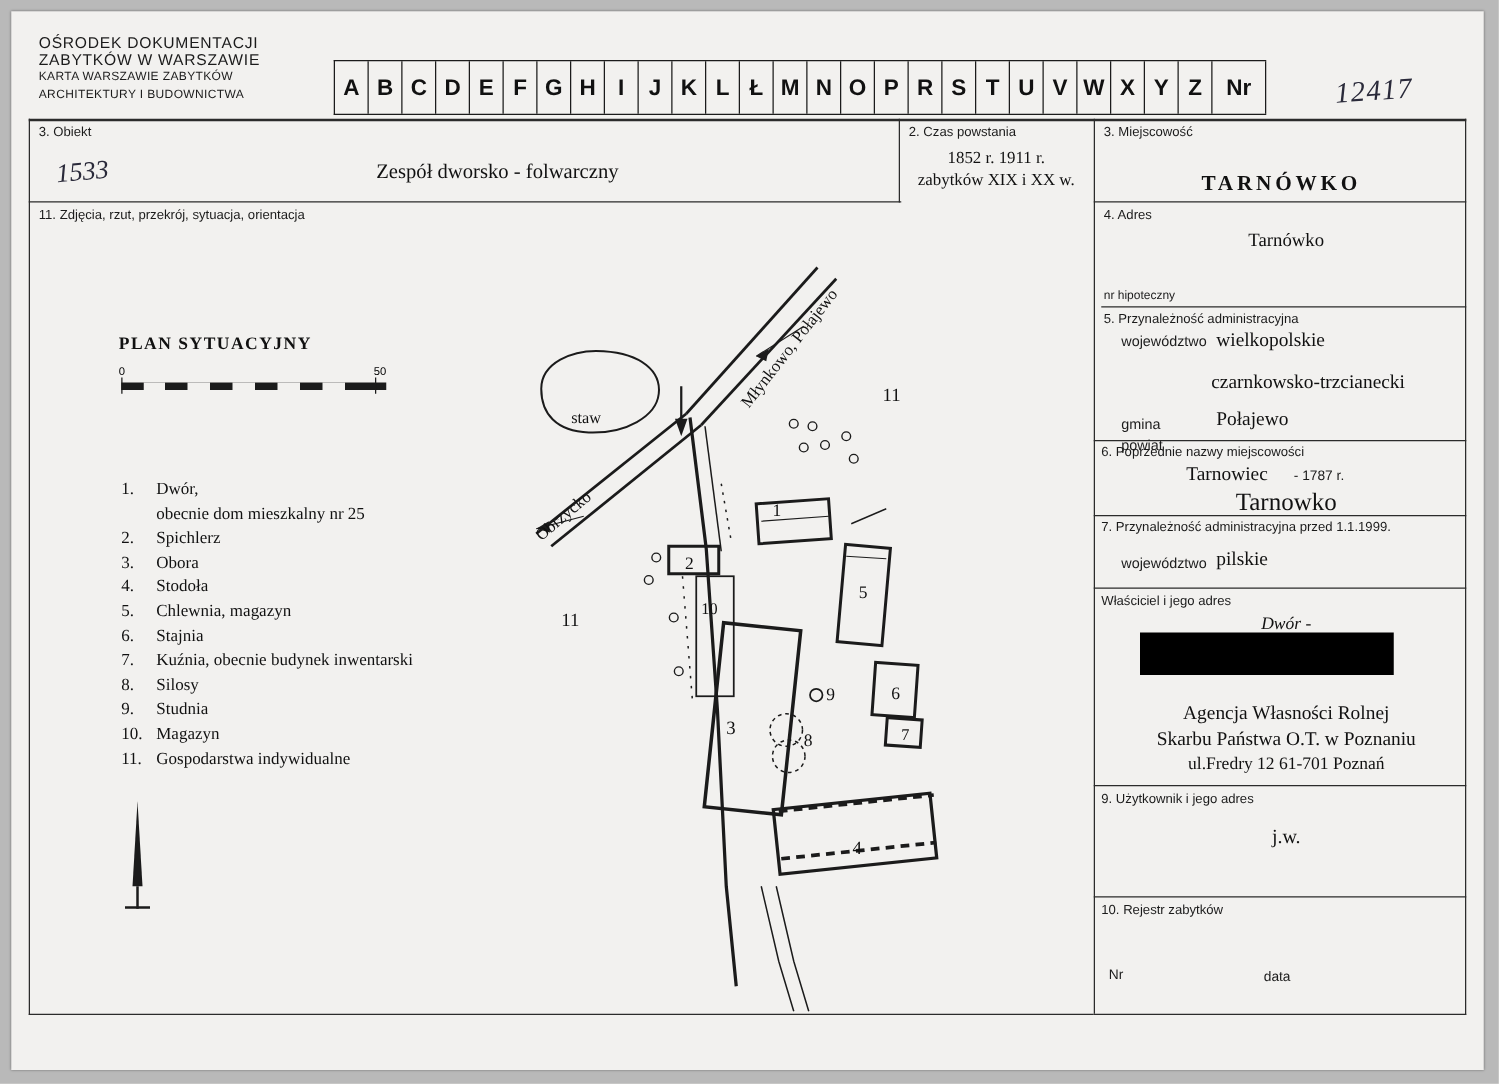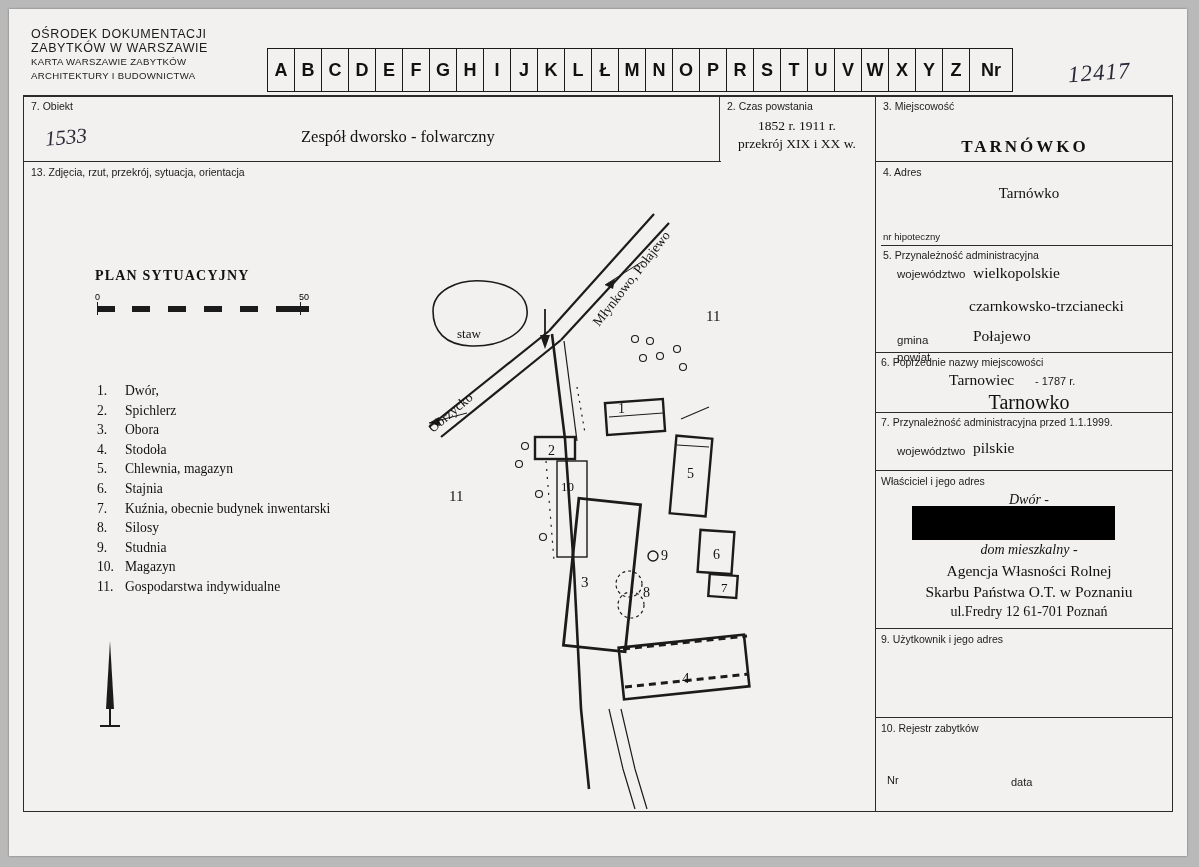--- a/index.html
+++ b/index.html
@@ -146,54 +146,58 @@
   <div class="ln" style="left:866px;top:343px;width:298px;height:1.4px;"></div>
   <div class="ln" style="left:866px;top:403px;width:298px;height:1.4px;"></div>
   <div class="ln" style="left:866px;top:461px;width:298px;height:1.4px;"></div>
   <div class="ln" style="left:866px;top:619px;width:298px;height:1.4px;"></div>
   <div class="ln" style="left:866px;top:708px;width:298px;height:1.4px;"></div>
   <div class="ln" style="left:866px;top:802px;width:298px;height:1.4px;"></div>
   <div class="ln" style="left:14px;top:802px;width:852px;height:1.4px;"></div>
   <div class="ln" style="left:14px;top:86px;width:1.4px;height:717px;"></div>
   <div class="ln" style="left:1163px;top:86px;width:1.4px;height:717px;"></div>
 
-  <div class="fieldlbl" style="left:22px;top:91px;">7. Obiekt</div>
+  <div class="fieldlbl" style="left:22px;top:91px;">3. Obiekt</div>
   <div id="obj-val">Zespół dworsko - folwarczny</div>
   <div id="obj-hand">1533</div>
 
   <div class="fieldlbl" style="left:718px;top:91px;">2. Czas powstania</div>
   <div id="czas">
     <div>1852 r. 1911 r.</div>
-    <div>przekrój XIX i XX w.</div>
+    <div>zabytków XIX i XX w.</div>
   </div>
 
   <div class="fieldlbl" style="left:874px;top:91px;">3. Miejscowość</div>
   <div id="miejsc">TARNÓWKO</div>
 
-  <div class="fieldlbl" style="left:22px;top:157px;">13. Zdjęcia, rzut, przekrój, sytuacja, orientacja</div>
+  <div class="fieldlbl" style="left:22px;top:157px;">11. Zdjęcia, rzut, przekrój, sytuacja, orientacja</div>
 
   <div id="plantitle">PLAN SYTUACYJNY</div>
 
   <div id="scalebar">
     <div class="bar"></div>
     <div class="wseg" style="left:18px;width:17px;"></div>
     <div class="wseg" style="left:53px;width:18px;"></div>
     <div class="wseg" style="left:89px;width:18px;"></div>
     <div class="wseg" style="left:125px;width:18px;"></div>
     <div class="wseg" style="left:161px;width:18px;"></div>
     <div class="tick" style="left:0;"></div>
     <div class="tick" style="left:203px;"></div>
     <div class="t0">0</div>
     <div class="t1">50</div>
   </div>
 
   <div id="legend">
       <div class="row">
         <div class="n">1.</div>
         <div>Dwór,</div>
+      </div>
+      <div class="row">
+        <div class="n"></div>
+        <div>obecnie dom mieszkalny nr 25</div>
       </div>
       <div class="row">
         <div class="n">2.</div>
         <div>Spichlerz</div>
       </div>
       <div class="row">
         <div class="n">3.</div>
         <div>Obora</div>
       </div>
       <div class="row">
@@ -340,24 +344,24 @@
   <div class="rsm" style="left:1026px;top:366px;font-size:11px;">- 1787 r.</div>
   <div class="rtxt" style="left:876px;top:382px;width:288px;text-align:center;font-size:20px;">Tarnowko</div>
 
   <div class="rsm" style="left:872px;top:407px;">7. Przynależność administracyjna przed 1.1.1999.</div>
   <div class="rsm" style="left:888px;top:436px;font-size:11.5px;">województwo</div>
   <div class="rtxt" style="left:964px;top:430px;font-size:15.5px;">pilskie</div>
 
   <div class="rsm" style="left:872px;top:466px;">Właściciel i jego adres</div>
   <div class="rtxt" style="left:876px;top:483px;width:288px;text-align:center;font-size:14px;font-style:italic;">Dwór -</div>
   <div id="blackbar"></div>
-  <div class="rtxt" style="left:876px;top:533px;width:288px;text-align:center;font-size:14px;font-style:italic;">dom mieszkalny -</div>
   <div class="rtxt" style="left:876px;top:553px;width:288px;text-align:center;font-size:15.5px;">Agencja Własności Rolnej</div>
   <div class="rtxt" style="left:876px;top:574px;width:288px;text-align:center;font-size:15.5px;">Skarbu Państwa O.T.  w Poznaniu</div>
   <div class="rtxt" style="left:876px;top:595px;width:288px;text-align:center;font-size:14px;">ul.Fredry 12       61-701 Poznań</div>
 
   <div class="rsm" style="left:872px;top:624px;">9. Użytkownik i jego adres</div>
+  <div class="rtxt" style="left:876px;top:652px;width:288px;text-align:center;font-size:16px;">j.w.</div>
 
   <div class="rsm" style="left:872px;top:713px;">10. Rejestr zabytków</div>
   <div class="rsm" style="left:878px;top:765px;font-size:11px;">Nr</div>
   <div class="rsm" style="left:1002px;top:767px;font-size:11px;">data</div>
 
 </div>
 
 </body></html>

